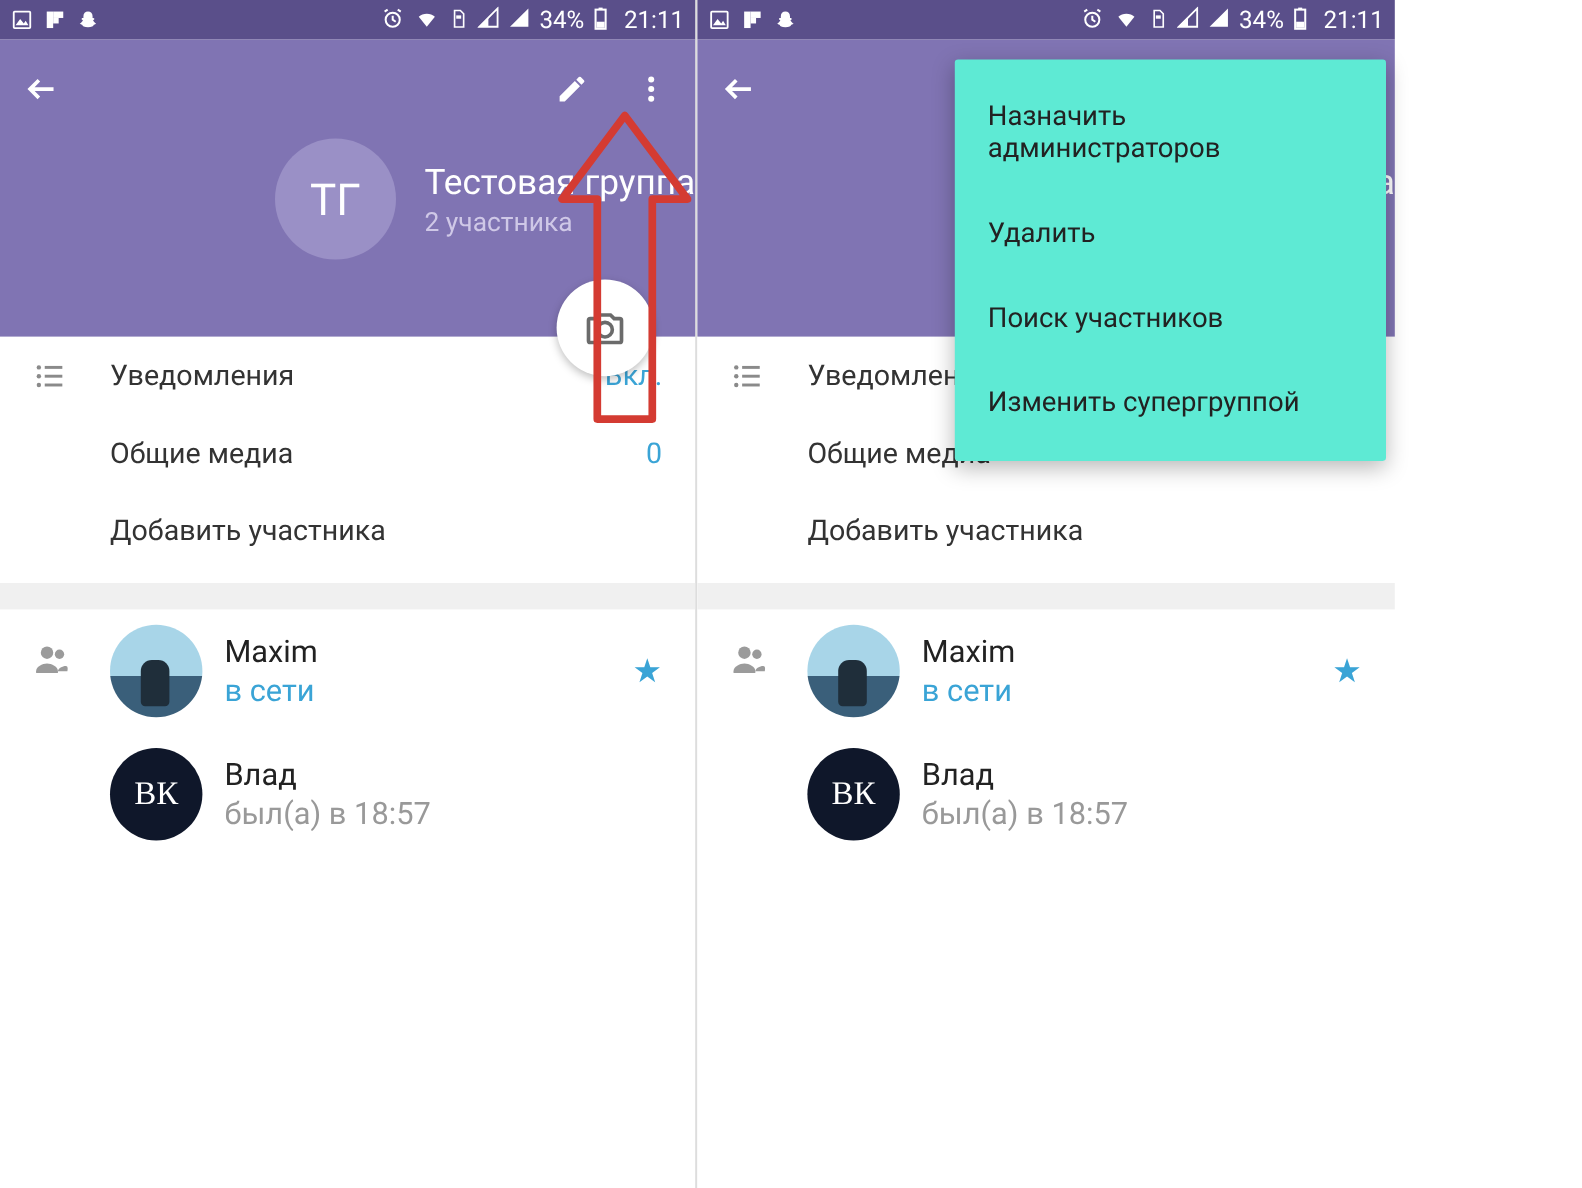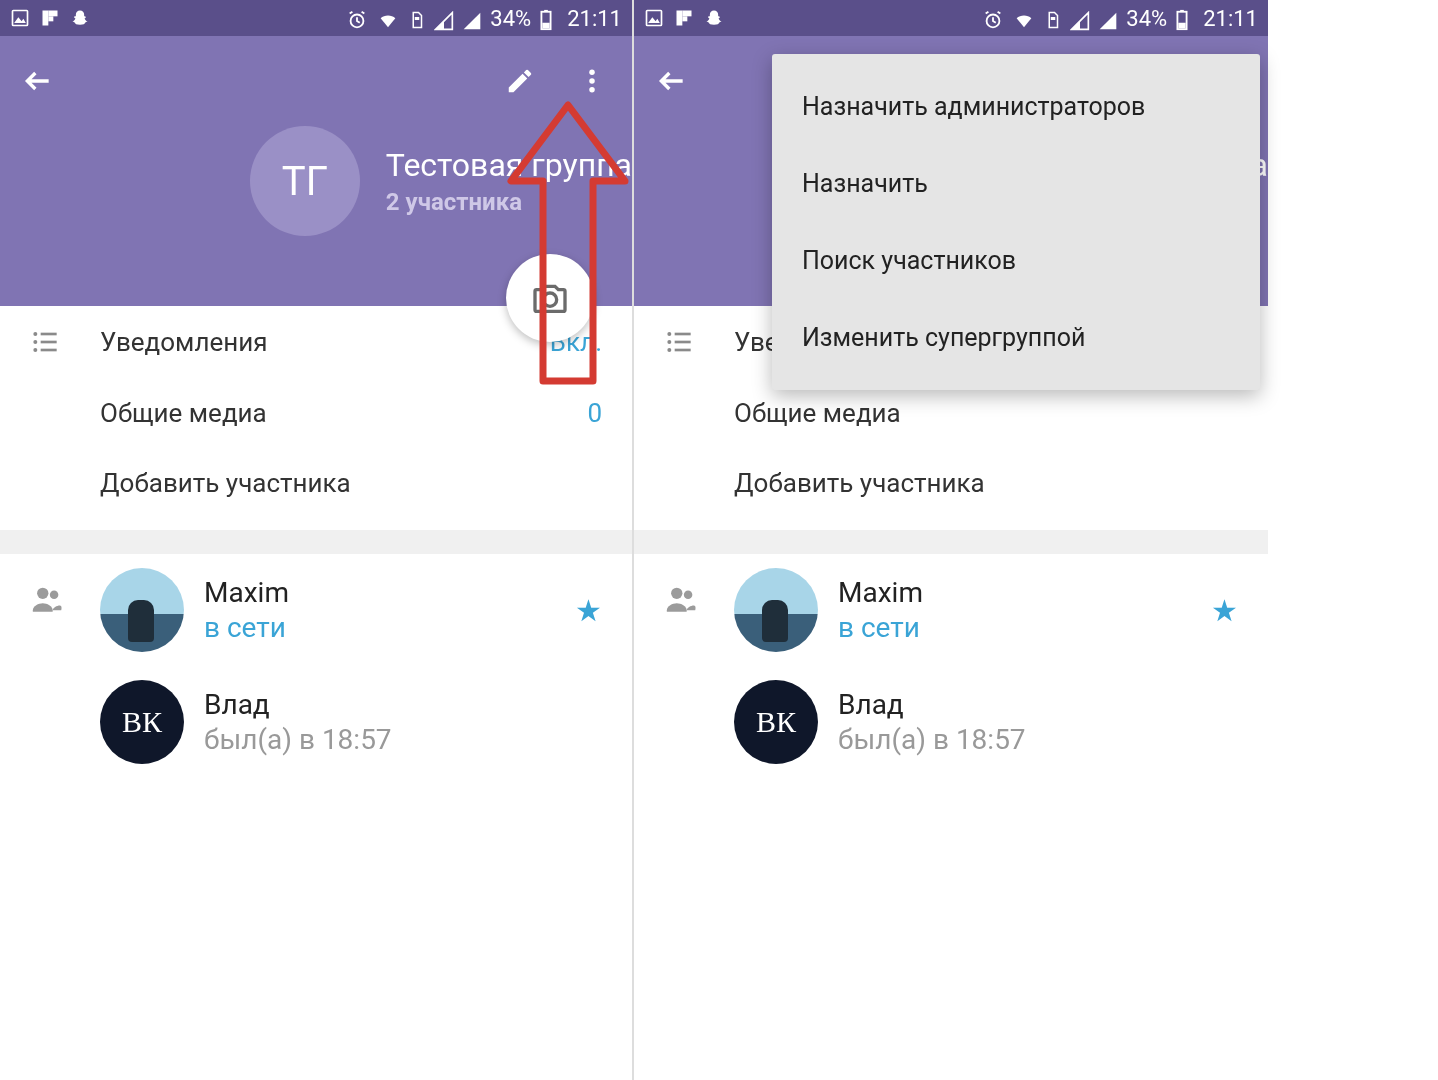--- a/index.html
+++ b/index.html
@@ -26,21 +26,21 @@
   .statusbar {
     height: 36px;
     background: #5a4f8a;
     color: #fff;
     display: flex;
     align-items: center;
     padding: 0 10px;
     font-size: 20px;
   }
   .status-left { display: flex; gap: 10px; align-items: center; }
-  .status-right { margin-left: auto; display: flex; gap: 8px; align-items: flex-end; font-size: 20px; }
+  .status-right { margin-left: auto; display: flex; gap: 8px; align-items: flex-start; font-size: 20px; }
   .status-right .time { font-size: 22px; margin-left: 6px; }
   .status-right .battery { font-size: 22px; }
   .header {
     background: #8074b3;
     height: 270px;
     position: relative;
     color: #fff;
   }
   .header-top {
     height: 90px;
@@ -59,21 +59,21 @@
     justify-content: flex-end;
   }
   .avatar {
     width: 110px; height: 110px;
     border-radius: 55px;
     background: #9a90c6;
     display: flex; align-items: center; justify-content: center;
     font-size: 40px; font-weight: 400; color: #fff;
   }
   .group-info .title { font-size: 32px; font-weight: 400; color: #fff; }
-  .group-info .subtitle { font-size: 24px; color: #cfc8e7; margin-top: 4px; font-weight: bold; }
+  .group-info .subtitle { font-size: 24px; color: #cfc8e7; margin-top: 4px; }
   .camera-fab {
     position: absolute;
     right: 38px;
     bottom: -36px;
     width: 88px; height: 88px;
     border-radius: 44px;
     background: #fff;
     box-shadow: 0 3px 8px rgba(0,0,0,.25);
     display: flex; align-items: center; justify-content: center;
     cursor: pointer;
@@ -119,22 +119,22 @@
   .member-info { margin-left: 20px; flex: 1; }
   .member-name { font-size: 28px; color: #222; }
   .member-status { font-size: 28px; color: #3aa4d6; margin-top: 2px; }
   .member-status.gray { color: #999; }
   .star { color: #3aa4d6; font-size: 30px; }
   
   .dropdown {
     position: absolute;
     top: 54px;
     right: 8px;
-    width: 488px;
-    background: #e5e5e5;
+    width: 392px;
+    background: #5eead4;
     box-shadow: 0 6px 20px rgba(0,0,0,.28);
     border-radius: 3px;
     padding: 14px 0;
     z-index: 50;
   }
   .dropdown-item {
     padding: 24px 30px;
     font-size: 25px;
     color: #222;
     cursor: pointer;
@@ -406,21 +406,21 @@
         </div>
         <div class="group-info">
           <div class="title">Тестовая группа</div>
           <div class="subtitle">2 участника</div>
         </div>
       </div>
     </div>
 
     <div class="dropdown">
       <div class="dropdown-item">Назначить администраторов</div>
-      <div class="dropdown-item">Назначить</div>
+      <div class="dropdown-item">Удалить</div>
       <div class="dropdown-item">Поиск участников</div>
       <div class="dropdown-item">Изменить супергруппой</div>
     </div>
 
     <div class="content">
       <div class="row">
         <div class="icon-slot">
           <span>
               <svg width="32" height="32" viewBox="0 0 24 24" fill="#8a8a8a">
                 <circle cx="4" cy="6" r="1.5"></circle>

